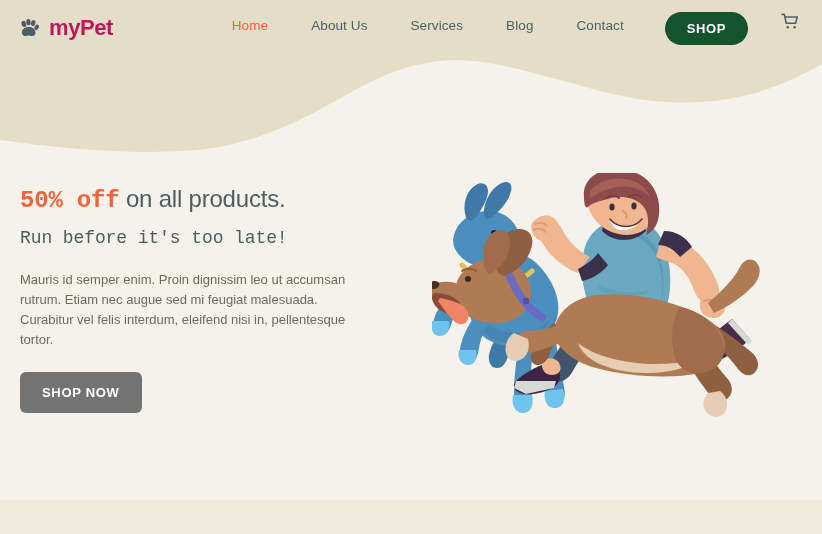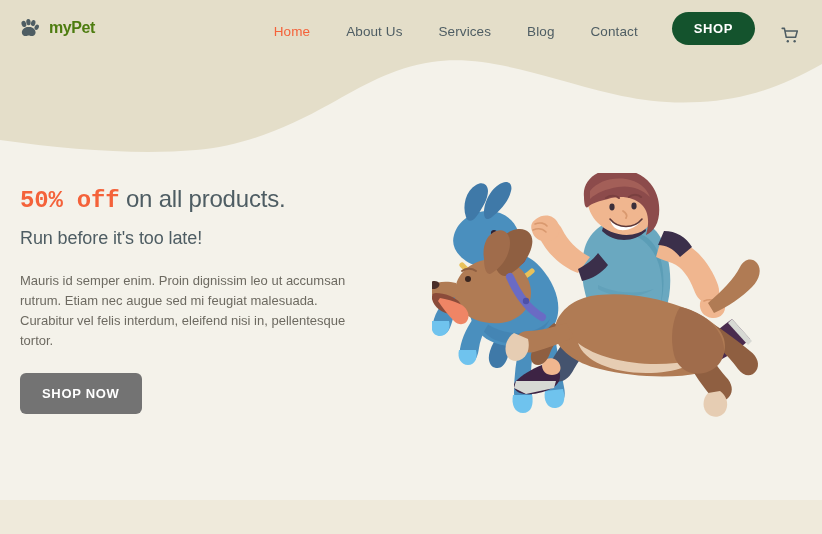--- a/index.html
+++ b/index.html
@@ -49,33 +49,33 @@
   }
 
   #brand {
     display: flex;
     align-items: center;
     gap: 9px;
     cursor: pointer;
   }
   #brand .paw { width: 22px; height: 22px; display: block; flex: none; }
   #brand .wordmark {
-    font-size: 16px;
+    font-size: 22px;
     font-weight: bold;
     letter-spacing: -0.4px;
-    color: #4d7c0f;
+    color: #be185d;
     line-height: 1;
     white-space: nowrap;
   }
 
   #nav-links {
     margin-left: auto;
     display: flex;
-    align-items: flex-end;
-    gap: 8px;
+    align-items: flex-start;
+    gap: 15px;
   }
   .nav-link {
     font-size: 13.5px;
     color: #4e5d63;
     text-decoration: none;
     padding: 6px 14px;
     white-space: nowrap;
     cursor: pointer;
     letter-spacing: 0.1px;
   }
@@ -139,20 +139,21 @@
     line-height: 1.2;
     margin-bottom: 12px;
   }
   #hero-subtitle .accent { color: #f4623a; font-weight: bold; font-family: Liberation Mono, monospace; }
 
   #hero-tagline {
     font-size: 18px;
     color: #4e5d63;
     letter-spacing: -0.1px;
     margin-bottom: 22px;
+    font-family: Liberation Mono, monospace;
   }
 
   #hero-paragraph {
     font-size: 13px;
     color: #6d6a61;
     line-height: 1.55;
     width: 350px;
     margin-bottom: 22px;
   }
 

